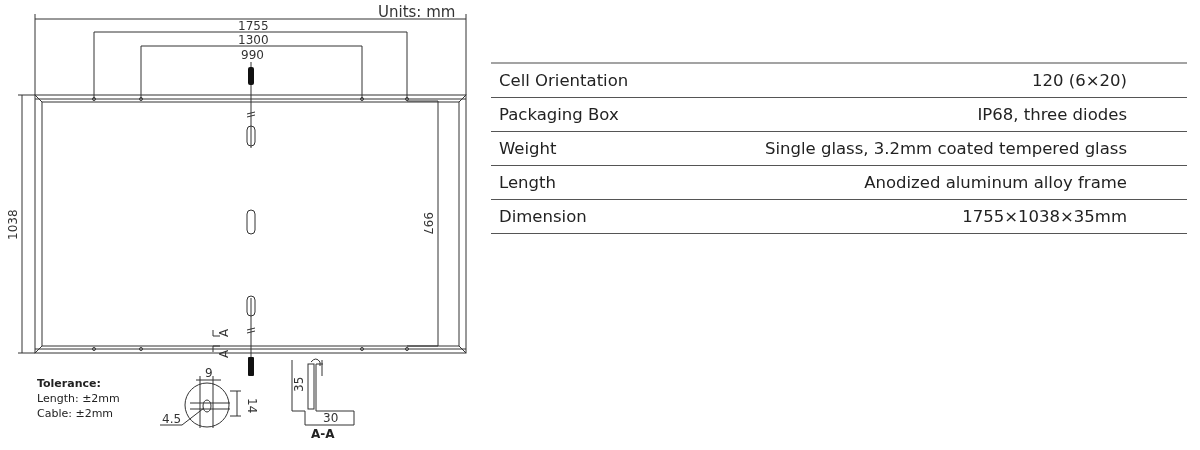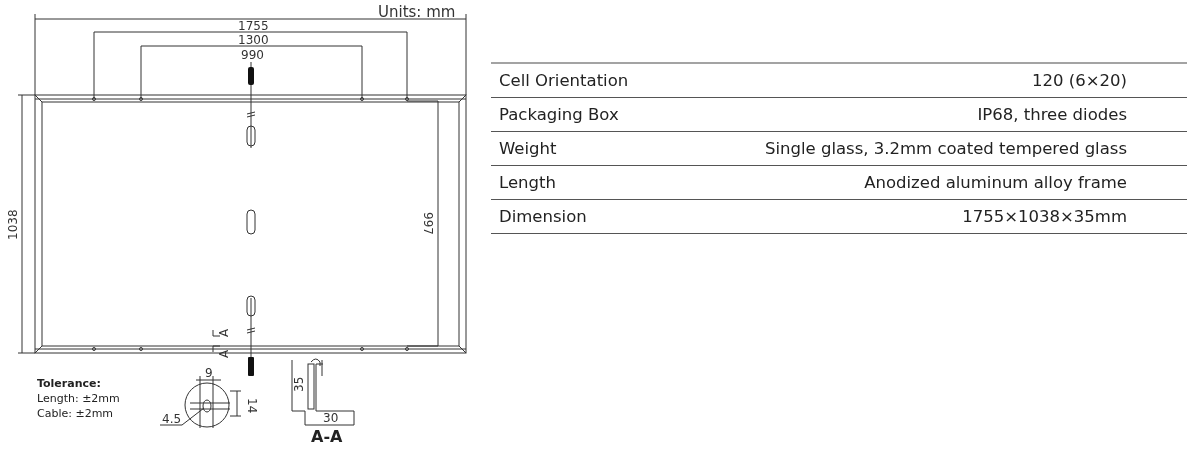--- a/index.html
+++ b/index.html
@@ -4,21 +4,21 @@
   <style>
     html, body { margin: 0; padding: 0; background: #ffffff; }
     body { width: 1200px; height: 450px; position: relative; overflow: hidden; font-family: "Liberation Sans", sans-serif; color: #222; }
     #drawing { position: absolute; left: 0; top: 0; width: 490px; height: 450px; }
     #drawing svg { position: absolute; left: 0; top: 0; }
     .dim-text { font-family: "DejaVu Sans", sans-serif; font-size: 12px; fill: #333; }
     .lbl { position: absolute; font-family: "DejaVu Sans", sans-serif; color: #222; white-space: nowrap; }
     #units { left: 378px; top: 3px; font-size: 15px; color: #333; }
     #tolerance { left: 37px; top: 376px; font-size: 11px; line-height: 15px; }
     #tolerance .t-title { font-weight: bold; }
-    #section-label { left: 311px; top: 427px; font-size: 16px; font-weight: bold; }
+    #section-label { left: 311px; top: 427px; font-size: 12px; font-weight: bold; }
 
     #spec-table { position: absolute; left: 491px; top: 62px; width: 696px; border-collapse: collapse; border-top: 2px solid #a3a3a3; }
     #spec-table td { border-bottom: 1.5px solid #555; font-family: "DejaVu Sans", sans-serif; font-size: 16.5px; color: #222; padding: 0; }
     #spec-table td.k { width: 150px; padding-left: 8px; }
     #spec-table td.v { text-align: right; padding-right: 60px; }
     #spec-table tr { height: 34px; }
     #spec-table tr.tall { height: 66px; }
     #spec-table td.v .line { display: block; line-height: 29px; }
   </style>
 </head>

